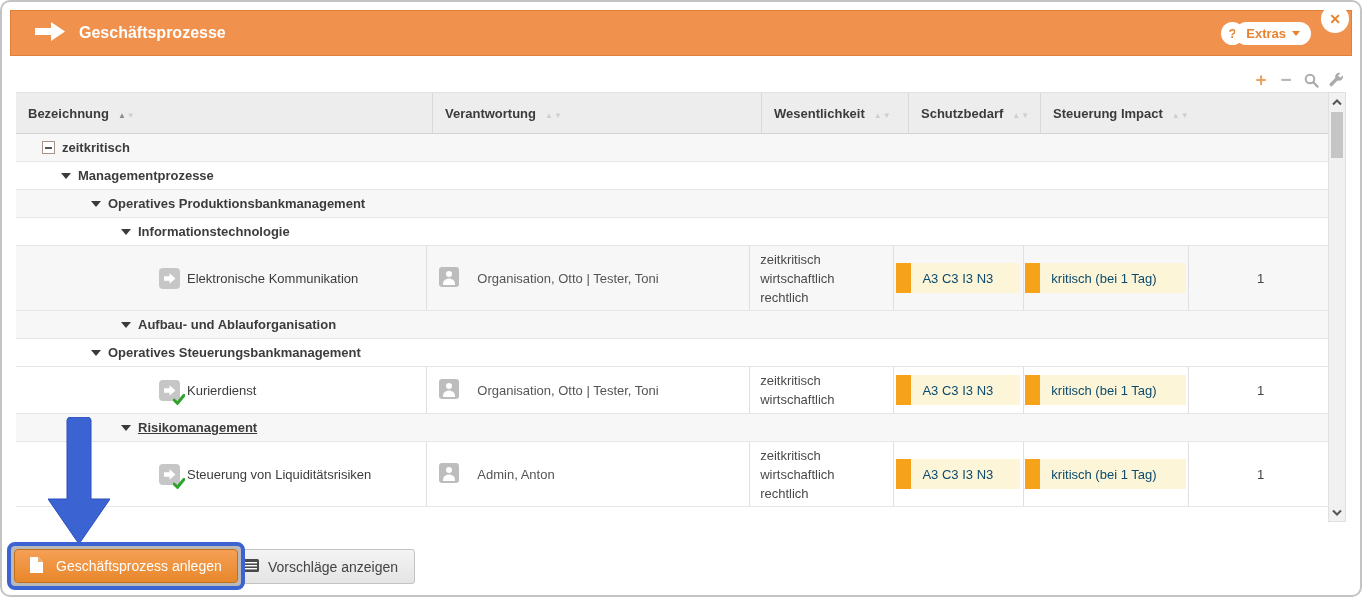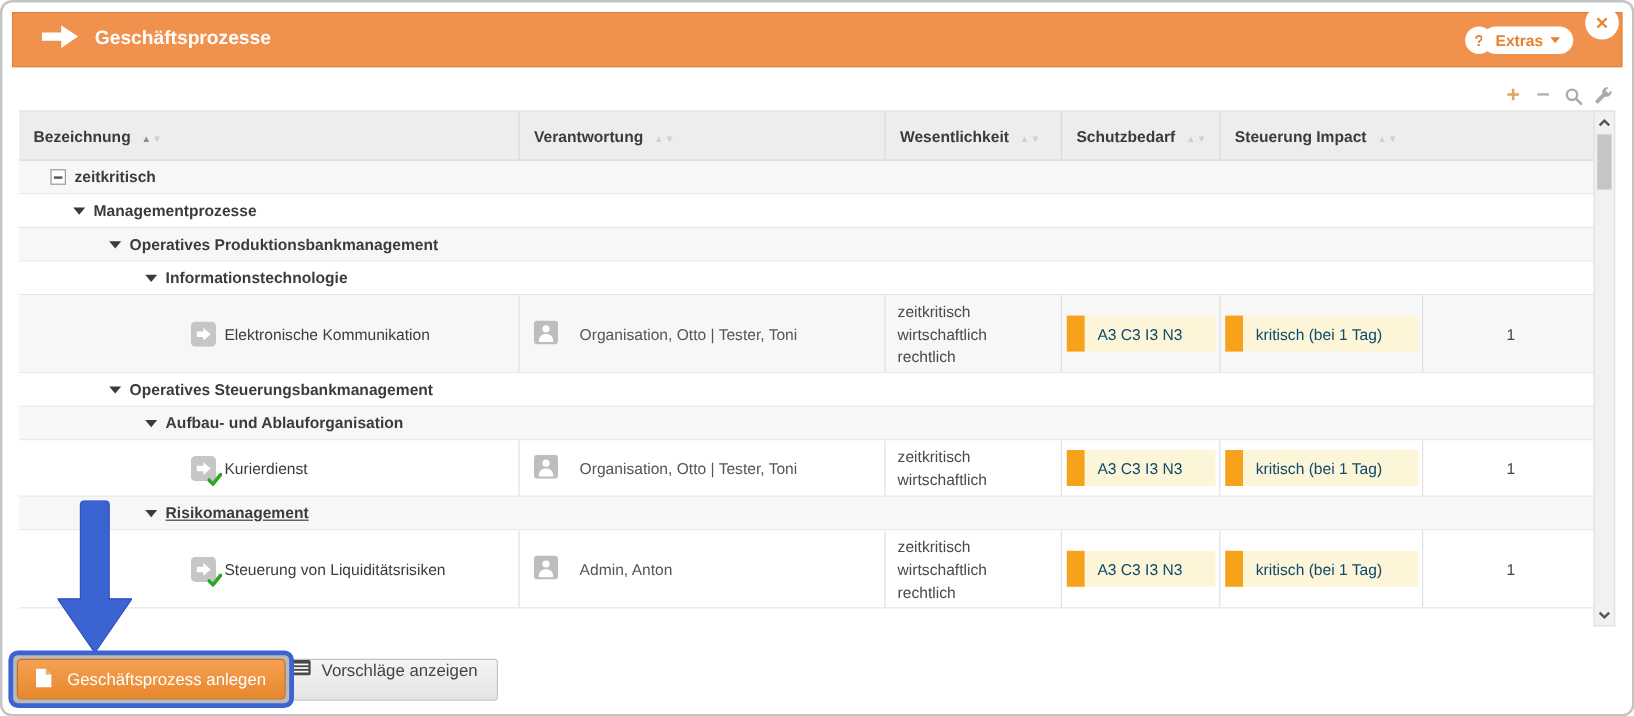--- a/index.html
+++ b/index.html
@@ -58,21 +58,21 @@
   .grid { position:absolute; left:14px; top:90px; width:1316px; }
   .thead {
     display:flex; height:42px; background:#ededed;
     border-top:1px solid #e2e2e2; border-bottom:1px solid #d4d4d4;
   }
   .hcell {
     display:flex; align-items:center; gap:9px; padding-left:12px;
     font-size:13px; font-weight:bold; color:#3b3b3b; cursor:pointer;
   }
   .hcell + .hcell { border-left:1px solid #d9d9d9; }
-  .c0 { width:416px; } .c1 { width:305px; } .c2 { width:147px; }
+  .c0 { width:416px; } .c1 { width:305px; } .c2 { width:147px;margin-left:24px; }
   .c3 { width:132px; } .c4 { width:169px; } .c5 { width:147px; }
   .sorts { display:flex; gap:1px; align-items:center; }
   .s-up::before   { content:"▲"; font-size:8px; color:#cfcfcf; }
   .s-down::before { content:"▼"; font-size:8px; color:#cfcfcf; }
   .s-up.active::before { color:#8a8a8a; }
 
   .trow {
     display:flex; align-items:center; border-bottom:1px solid #e6e6e6;
     font-size:13px; color:#3c3c3c; width:1316px;
   }
@@ -121,21 +121,21 @@
     padding:3px; z-index:5;
   }
   .btn-create {
     height:34px; padding:0 15px; display:flex; align-items:center; gap:13px;
     background:linear-gradient(#f5a055,#e8872b); border:1px solid #c06f1c;
     border-radius:4px; color:#fff; font-size:14px; cursor:pointer;
     font-family:"Liberation Sans",sans-serif;
   }
   .btn-suggest {
     position:absolute; left:224px; top:547px; height:35px; padding:0 16px;
-    display:flex; align-items:flex-start; gap:9px;
+    display:flex; align-items:center; gap:9px;
     background:linear-gradient(#f4f4f4,#e4e4e4); border:1px solid #c3c3c3;
     border-radius:3px; color:#444; font-size:14px; cursor:pointer;
     font-family:"Liberation Sans",sans-serif;
   }
   .blue-arrow { position:absolute; left:46px; top:415px; z-index:5; }
 </style>
 </head>
 <body>
 
 <div class="window">
@@ -256,27 +256,27 @@
           <div class="dcell sev-cell c4">
             <div class="sev-box" style="width: 161px;">
               <div class="marker"></div>
               <div class="sev-text">kritisch (bei 1 Tag)</div>
             </div>
           </div>
           <div class="dcell num-cell c5">
             <span>1</span>
           </div>
         </div>
+        <div class="trow group even" style="height: 28px; padding-left: 105px;">
+          <span class="caret-down"></span>
+          <span>Aufbau- und Ablauforganisation</span>
+        </div>
         <div class="trow group odd" style="height: 28px; padding-left: 75px;">
           <span class="caret-down"></span>
           <span>Operatives Steuerungsbankmanagement</span>
-        </div>
-        <div class="trow group even" style="height: 28px; padding-left: 105px;">
-          <span class="caret-down"></span>
-          <span>Aufbau- und Ablauforganisation</span>
         </div>
         <div class="trow data odd" style="height: 47px;">
           <div class="dcell name-cell c0">
             <span class="proc-ico"><svg width="21" height="21" viewBox="0 0 21 21">
                 <rect width="21" height="21" rx="4" fill="#c6c6c6"></rect>
                 <path d="M5 8.2 h5.5 V5.2 L16.5 10.5 L10.5 15.8 V12.8 H5 z" fill="#fff"></path>
               </svg><svg class="chk" width="12" height="11" viewBox="0 0 12 11">
                 <path d="M1 6 L4.5 9.3 L11 1.3" stroke="#2ea52a" stroke-width="3" fill="none" stroke-linecap="round"></path>
               </svg></span>
             <span>Kurierdienst</span>

